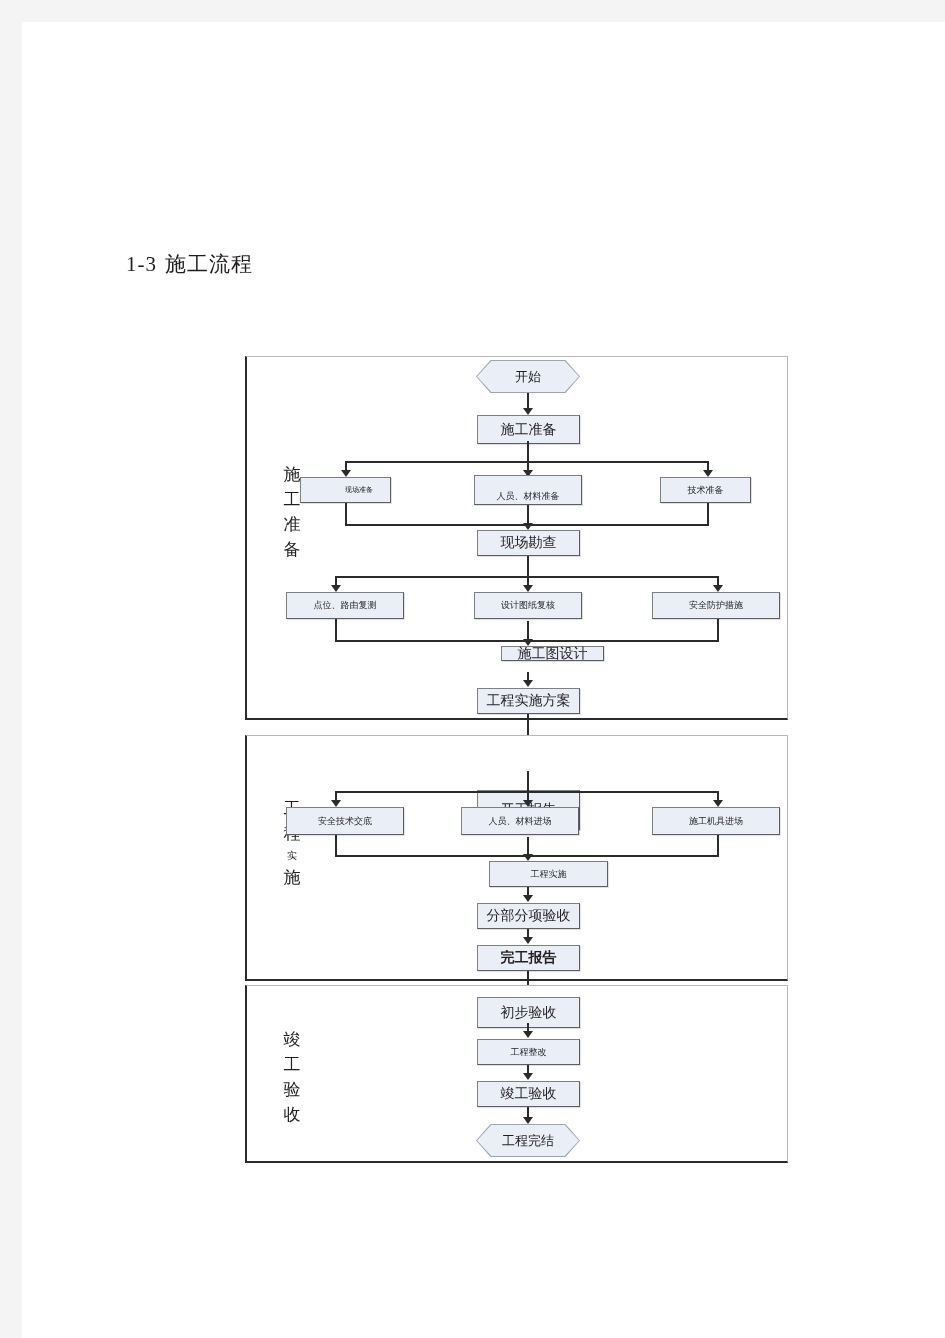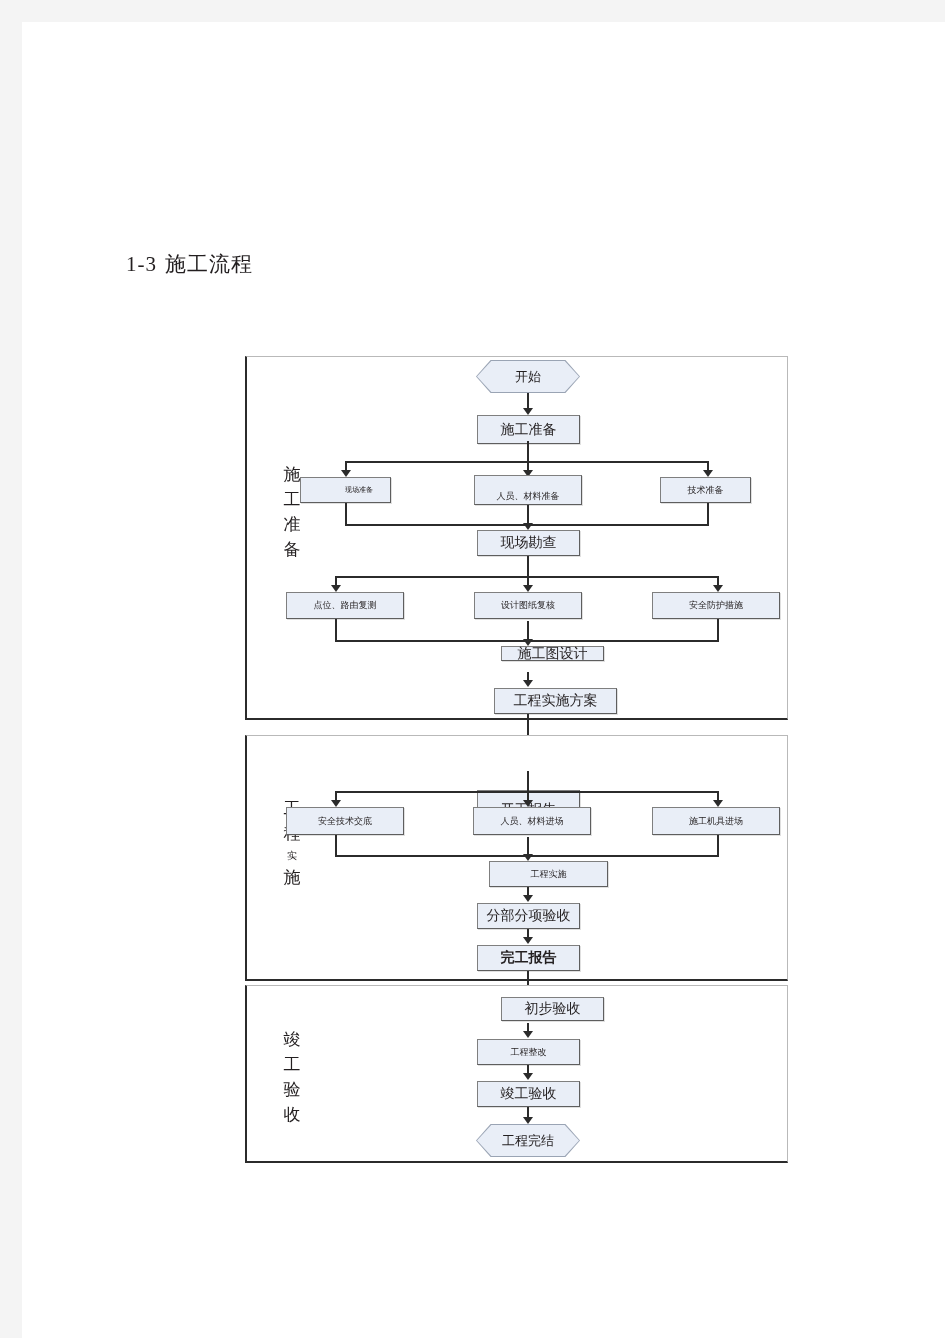--- a/index.html
+++ b/index.html
@@ -205,21 +205,21 @@
     <div class="vline" style="left:472px; top:285px; height:23px;"></div>
     <div class="hline" style="left:90px; top:306px; width:384px;"></div>
     <div class="vline" style="left:282px; top:287px; height:22px;"></div>
     <div class="arrow-down" style="left:278px; top:305px;"></div>
 
     <div class="node lg" style="left:232px; top:312px; width:103px; height:15px;margin-left:24px;">施工图设计</div>
 
     <div class="vline" style="left:282px; top:338px; height:11px;"></div>
     <div class="arrow-down" style="left:278px; top:346px;"></div>
 
-    <div class="node lg" style="left:232px; top:354px; width:123px; height:26px;margin-left:17px;">工程实施方案</div>
+    <div class="node lg" style="left:232px; top:354px; width:103px; height:26px;">工程实施方案</div>
 
     <div class="vline" style="left:282px; top:380px; height:30px;"></div>
     <div class="arrow-down" style="left:278px; top:404px;"></div>
 
     <div class="section" id="sec2"></div>
 
     <div class="sec-label" style="left:30px; top:462px;">
       <span>工</span>
       <span>程</span>
       <span class="shrink">实</span>
@@ -231,21 +231,21 @@
     <div class="vline" style="left:282px; top:437px; height:21px;"></div>
     <div class="hline" style="left:90px; top:457px; width:384px;"></div>
     <div class="vline" style="left:90px;  top:457px; height:12px;"></div>
     <div class="vline" style="left:282px; top:457px; height:12px;"></div>
     <div class="vline" style="left:472px; top:457px; height:12px;"></div>
     <div class="arrow-down" style="left:86px;  top:466px;"></div>
     <div class="arrow-down" style="left:278px; top:466px;"></div>
     <div class="arrow-down" style="left:468px; top:466px;"></div>
 
     <div class="node sm" style="left:41px;  top:473px; width:118px; height:28px;">安全技术交底</div>
-    <div class="node sm" style="left:228px; top:473px; width:118px; height:28px;">人员、材料进场</div>
+    <div class="node sm" style="left:216px; top:473px; width:118px; height:28px;">人员、材料进场</div>
     <div class="node sm" style="left:407px; top:473px; width:128px; height:28px;text-align:center;">施工机具进场</div>
 
     <div class="vline" style="left:90px;  top:501px; height:22px;"></div>
     <div class="vline" style="left:472px; top:501px; height:22px;"></div>
     <div class="hline" style="left:90px; top:521px; width:384px;"></div>
     <div class="vline" style="left:282px; top:503px; height:21px;"></div>
     <div class="arrow-down" style="left:278px; top:520px;"></div>
 
     <div class="node sm" style="left:244px; top:527px; width:119px; height:26px;">工程实施</div>
 
@@ -264,21 +264,21 @@
 
     <div class="section" id="sec3"></div>
 
     <div class="sec-label" style="left:30px; top:693px;">
       <span>竣</span>
       <span>工</span>
       <span>验</span>
       <span>收</span>
     </div>
 
-    <div class="node lg" style="left:232px; top:663px; width:103px; height:24px;margin-left:24px;">初步验收</div>
+    <div class="node lg" style="left:232px; top:663px; width:103px; height:31px;">初步验收</div>
 
     <div class="vline" style="left:282px; top:689px; height:11px;"></div>
     <div class="arrow-down" style="left:278px; top:697px;"></div>
 
     <div class="node sm" style="left:232px; top:705px; width:103px; height:26px;">工程整改</div>
 
     <div class="vline" style="left:282px; top:731px; height:11px;"></div>
     <div class="arrow-down" style="left:278px; top:739px;"></div>
 
     <div class="node lg" style="left:232px; top:747px; width:103px; height:26px;">竣工验收</div>

